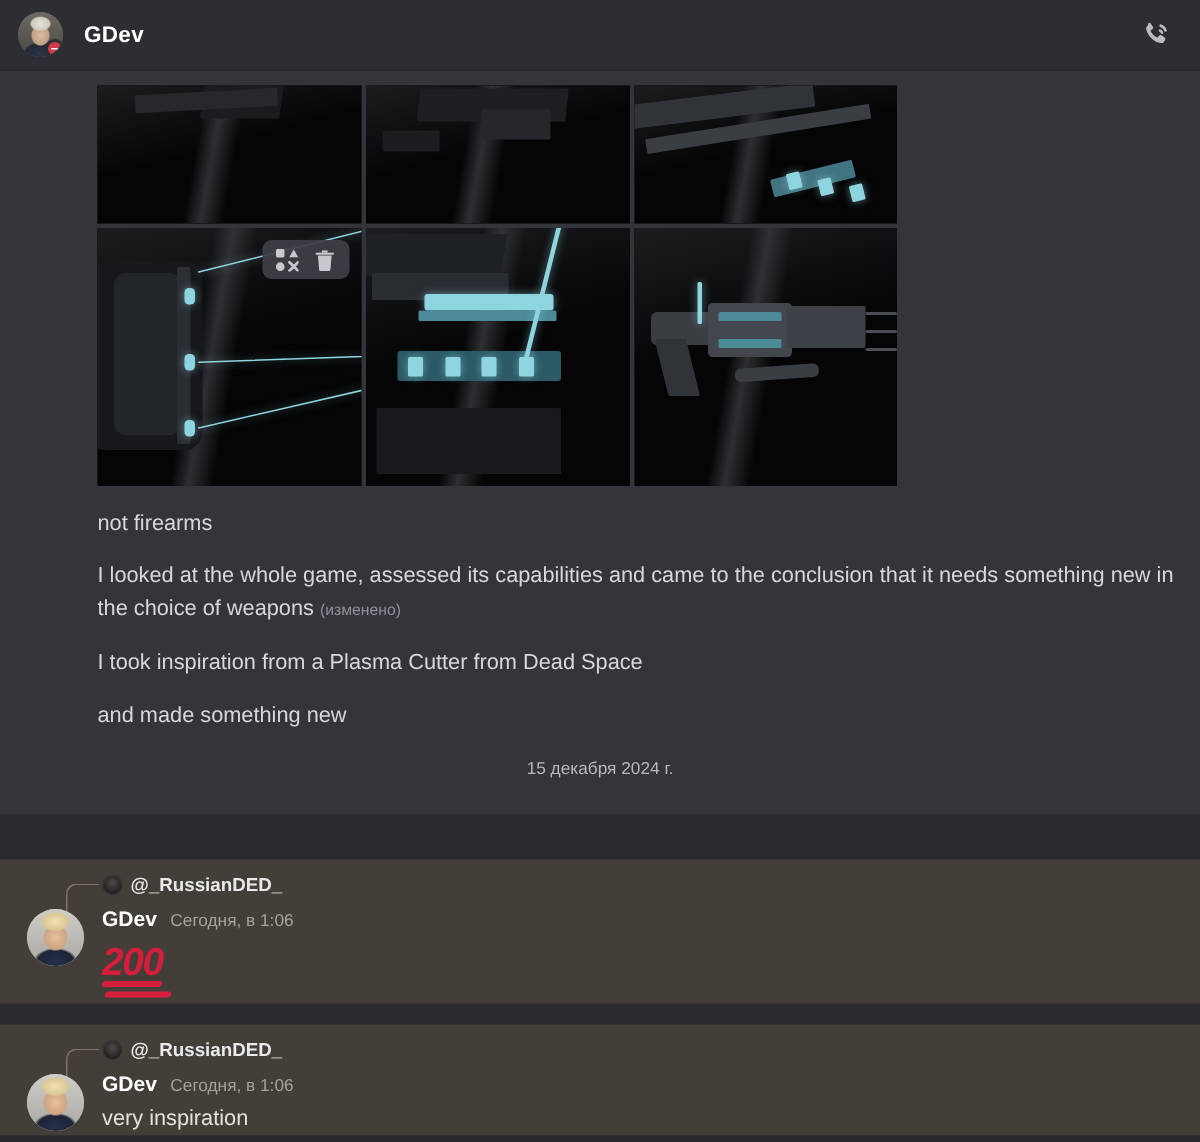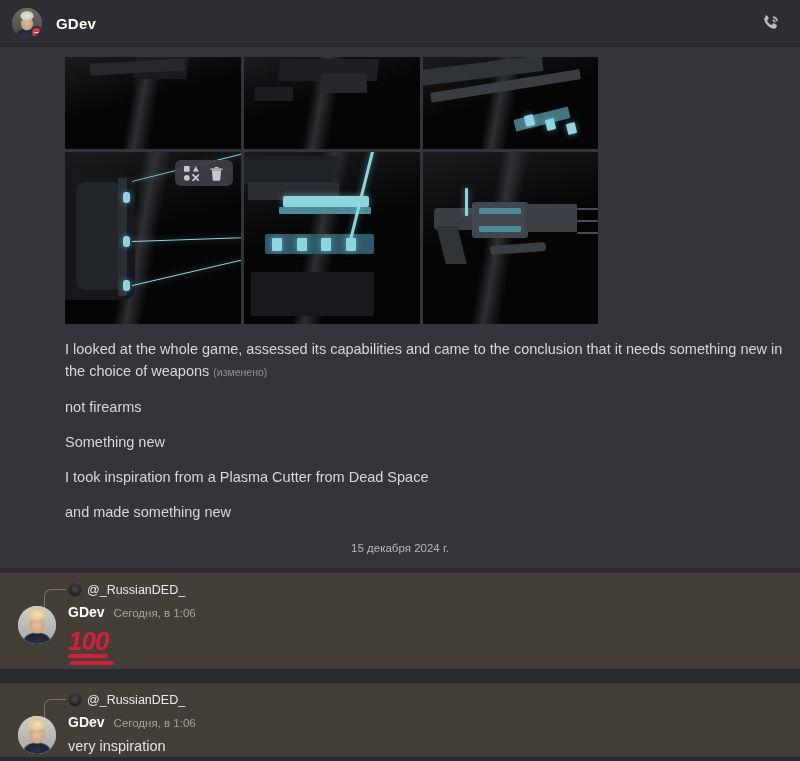--- a/index.html
+++ b/index.html
@@ -108,21 +108,21 @@
   .reply-connector {
     position: absolute; left: -24px; top: 8px; width: 22px; height: 22px;
     border-left: 1.5px solid #7b746c; border-top: 1.5px solid #7b746c;
     border-top-left-radius: 7px;
   }
   .reply-ava {
     width: 14px; height: 14px; border-radius: 50%; flex: 0 0 14px; margin-right: 5px;
     background: radial-gradient(circle at 50% 38%, #4c4a48 0%, #201f1f 75%);
     border: 1px solid #3a3633;
   }
-  .reply-name { color: #e9eaec; font-size: 12.5px; font-weight: normal; margin-right: 22px; white-space: nowrap; }
+  .reply-name { color: #e9eaec; font-size: 12.5px; font-weight: bold; margin-right: 22px; white-space: nowrap; }
   .reply-snip {
     color: #c3c0bb; font-size: 12.5px; white-space: nowrap; overflow: hidden;
     text-overflow: ellipsis; max-width: 620px;
   }
   .reply-snip .edited2 { color: #96918a; font-size: 10px; }
 
   .msg-row { position: relative; margin-top: 6px; padding-left: 68px; }
   .row-avatar {
     position: absolute; left: 18px; top: 2px; width: 38px; height: 38px;
     border-radius: 50%; overflow: hidden; background: #b9b7b2;
@@ -255,23 +255,22 @@
           <div class="glow" style="left:24%;top:36px;width:3px;height:28px;"></div>
           <div class="bar" style="left:58%;top:52px;width:30%;height:28px;background:#3d4046;"></div>
           <div class="bar" style="left:38%;top:92px;width:32%;height:9px;background:#3a3d42;border-radius:4px;transform:rotate(-4deg);"></div>
           <div class="bar" style="left:88%;top:56px;width:12%;height:2px;background:#4a4d53;"></div>
           <div class="bar" style="left:88%;top:68px;width:12%;height:2px;background:#4a4d53;"></div>
           <div class="bar" style="left:88%;top:80px;width:12%;height:2px;background:#4a4d53;"></div>
         </div>
       </div>
 
       <div class="msg-text">
+        <div class="tline p">not firearms</div>
         <div class="tline p"><span>I looked at the whole game, assessed its capabilities and came to the conclusion that it needs something new in the choice of weapons</span> <span class="edited">(изменено)</span></div>
-        <div class="tline p">not firearms</div>
-        <div class="tline p">Something new</div>
         <div class="tline p">I took inspiration from a Plasma Cutter from Dead Space</div>
         <div class="tline">and made something new</div>
       </div>
 
       <div class="date-sep">
         <span>15 декабря 2024 г.</span>
       </div>
     </div>
 
     <div class="gap" style="position:absolute;top:521px;height:5px;"></div>
@@ -284,21 +283,21 @@
       </div>
       <div class="msg-row">
         <div class="row-avatar">
             <div class="face2"></div>
           </div>
         <div class="name-line">
           <span class="sender">GDev</span>
           <span class="time">Сегодня, в 1:06</span>
         </div>
         <div class="emoji-100">
-          <span>100</span>
+          <span>200</span>
           <span class="underline">
               <i class="a"></i>
               <i class="b"></i>
             </span>
         </div>
       </div>
     </div>
 
     <div class="gap" style="position:absolute;top:622px;height:14px;"></div>
 

